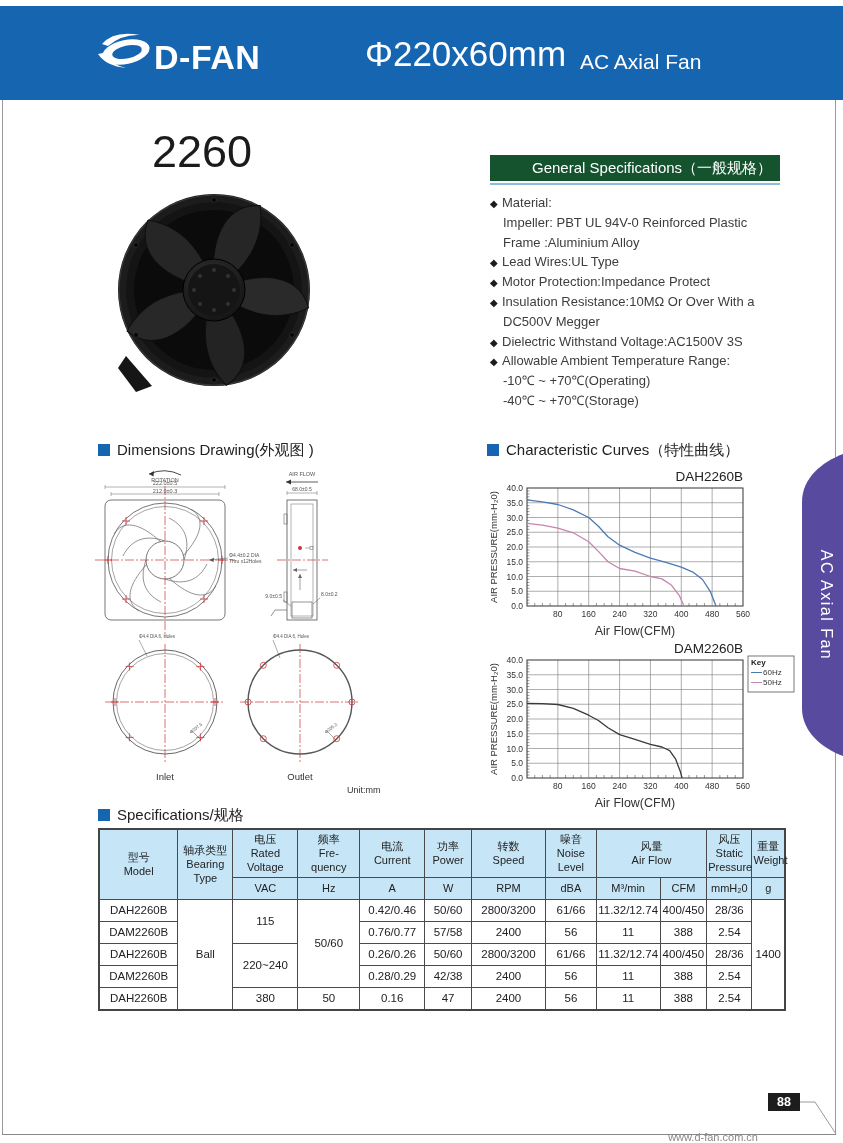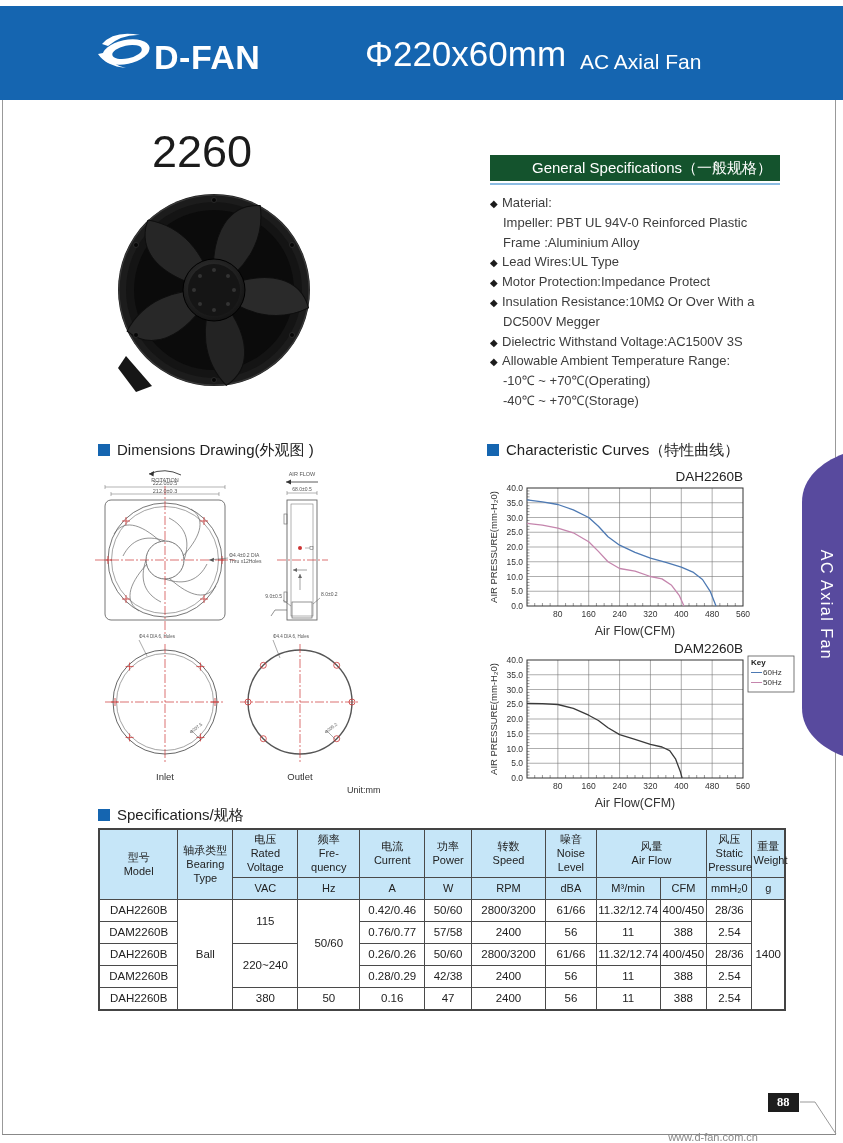--- a/index.html
+++ b/index.html
@@ -31,21 +31,21 @@
   .spec-table{position:absolute;left:98px;top:828px;width:688px;border-collapse:collapse;
               border:2px solid #444;table-layout:fixed;}
   .spec-table th,.spec-table td{border:1px solid #4a4a4a;text-align:center;vertical-align:middle;padding:0 1px;}
   .spec-table th{background:#c6e6f8;font-weight:normal;font-size:11px;color:#222;line-height:1.3;}
   .spec-table td{font-size:11.5px;color:#222;height:21px;background:#fff;}
   .spec-table tr.h1{height:48px;} .spec-table tr.h2{height:22px;margin-top:45px;}
   .hdr-narrow{max-width:44px;margin:0 auto;}
   
   .footer-url{position:absolute;left:620px;top:1131px;width:138px;text-align:right;font-size:11px;color:#888;}
   .page-num{position:absolute;left:768px;top:1093px;background:#1d1d1d;color:#fff;
-            font-size:12.5px;font-weight:bold;padding:2px 9px;font-family:Liberation Serif, serif;}
+            font-size:12.5px;font-weight:bold;padding:2px 9px;}
   svg text{font-family:"Liberation Sans",sans-serif;}
 </style>
 </head>
 <body>
 
 <div class="page">
 
   <div class="frame-line" style="left:2px;top:93px;width:1px;height:1042px;"></div>
   <div class="frame-line" style="left:835px;top:93px;width:1px;height:1042px;"></div>
   <div class="frame-line" style="left:2px;top:1134px;width:834px;height:1px;background:#888;"></div>

